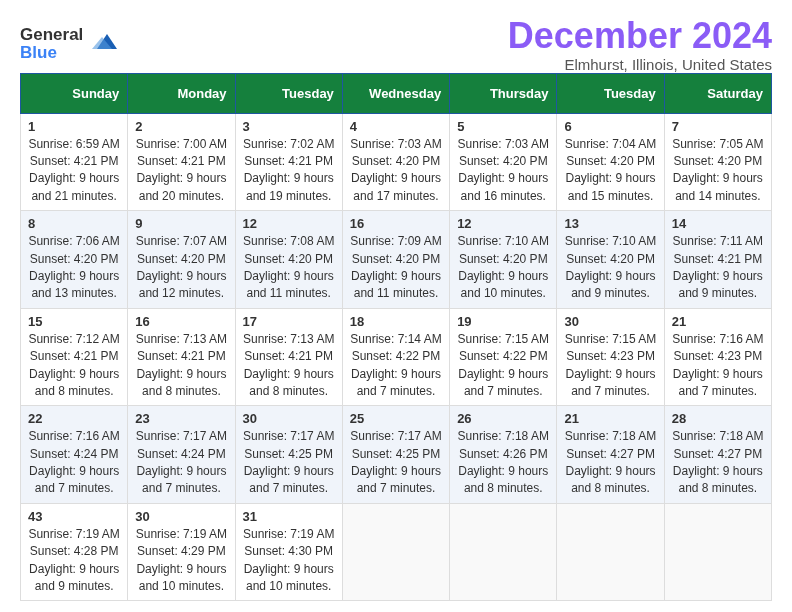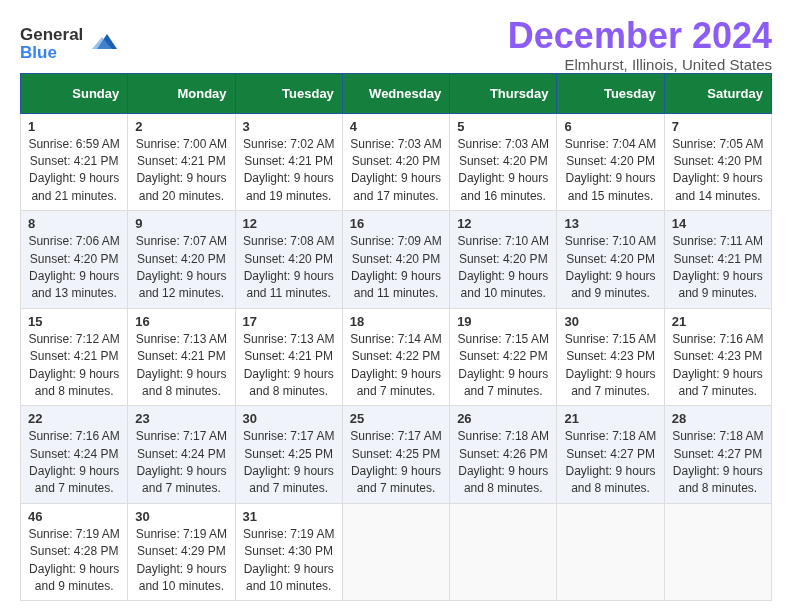--- a/index.html
+++ b/index.html
@@ -229,21 +229,21 @@
           <span class="day-number">21</span>
 <div class="day-info">Sunrise: 7:18 AM<br>Sunset: 4:27 PM<br>Daylight: 9 hours and 8 minutes.</div>
         </td>
         <td>
           <span class="day-number">28</span>
 <div class="day-info">Sunrise: 7:18 AM<br>Sunset: 4:27 PM<br>Daylight: 9 hours and 8 minutes.</div>
         </td>
       </tr>
       <tr>
         <td>
-          <span class="day-number">46</span>
+          <span class="day-number">43</span>
 <div class="day-info">Sunrise: 7:19 AM<br>Sunset: 4:28 PM<br>Daylight: 9 hours and 9 minutes.</div>
         </td>
         <td>
           <span class="day-number">30</span>
 <div class="day-info">Sunrise: 7:19 AM<br>Sunset: 4:29 PM<br>Daylight: 9 hours and 10 minutes.</div>
         </td>
         <td>
           <span class="day-number">31</span>
 <div class="day-info">Sunrise: 7:19 AM<br>Sunset: 4:30 PM<br>Daylight: 9 hours and 10 minutes.</div>
         </td>

